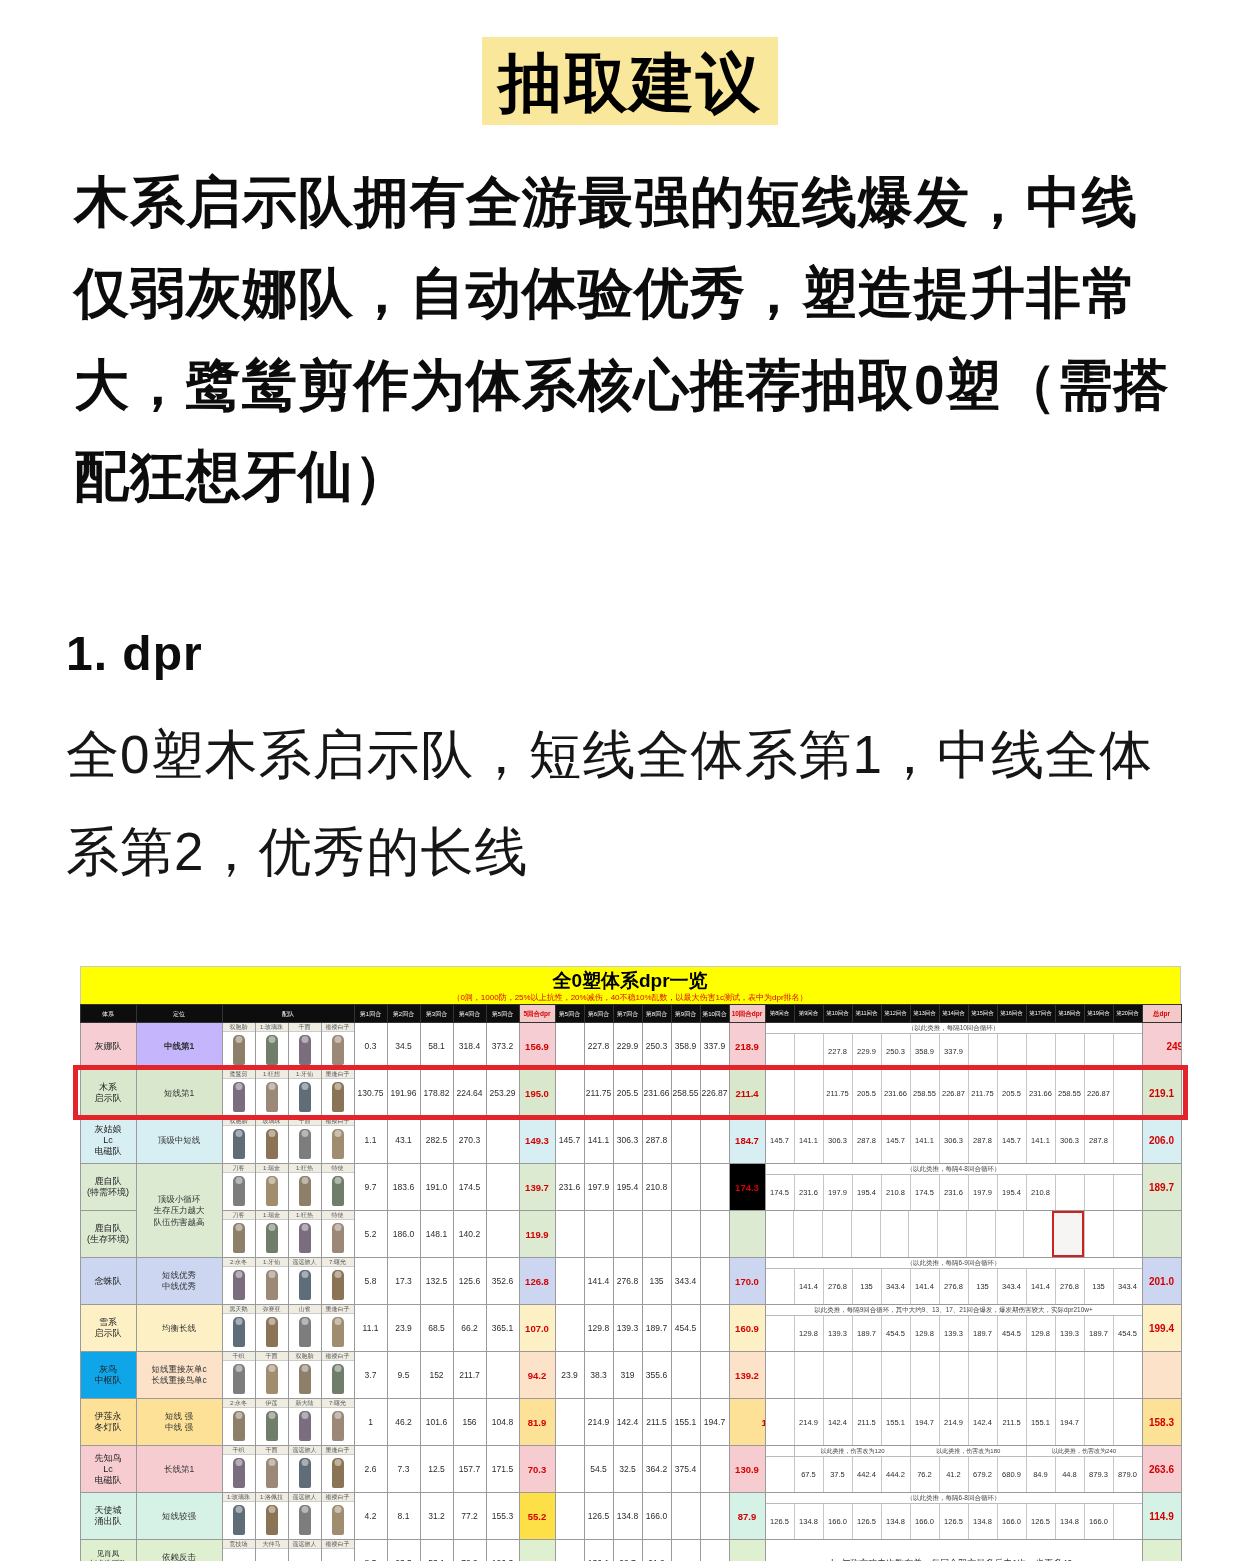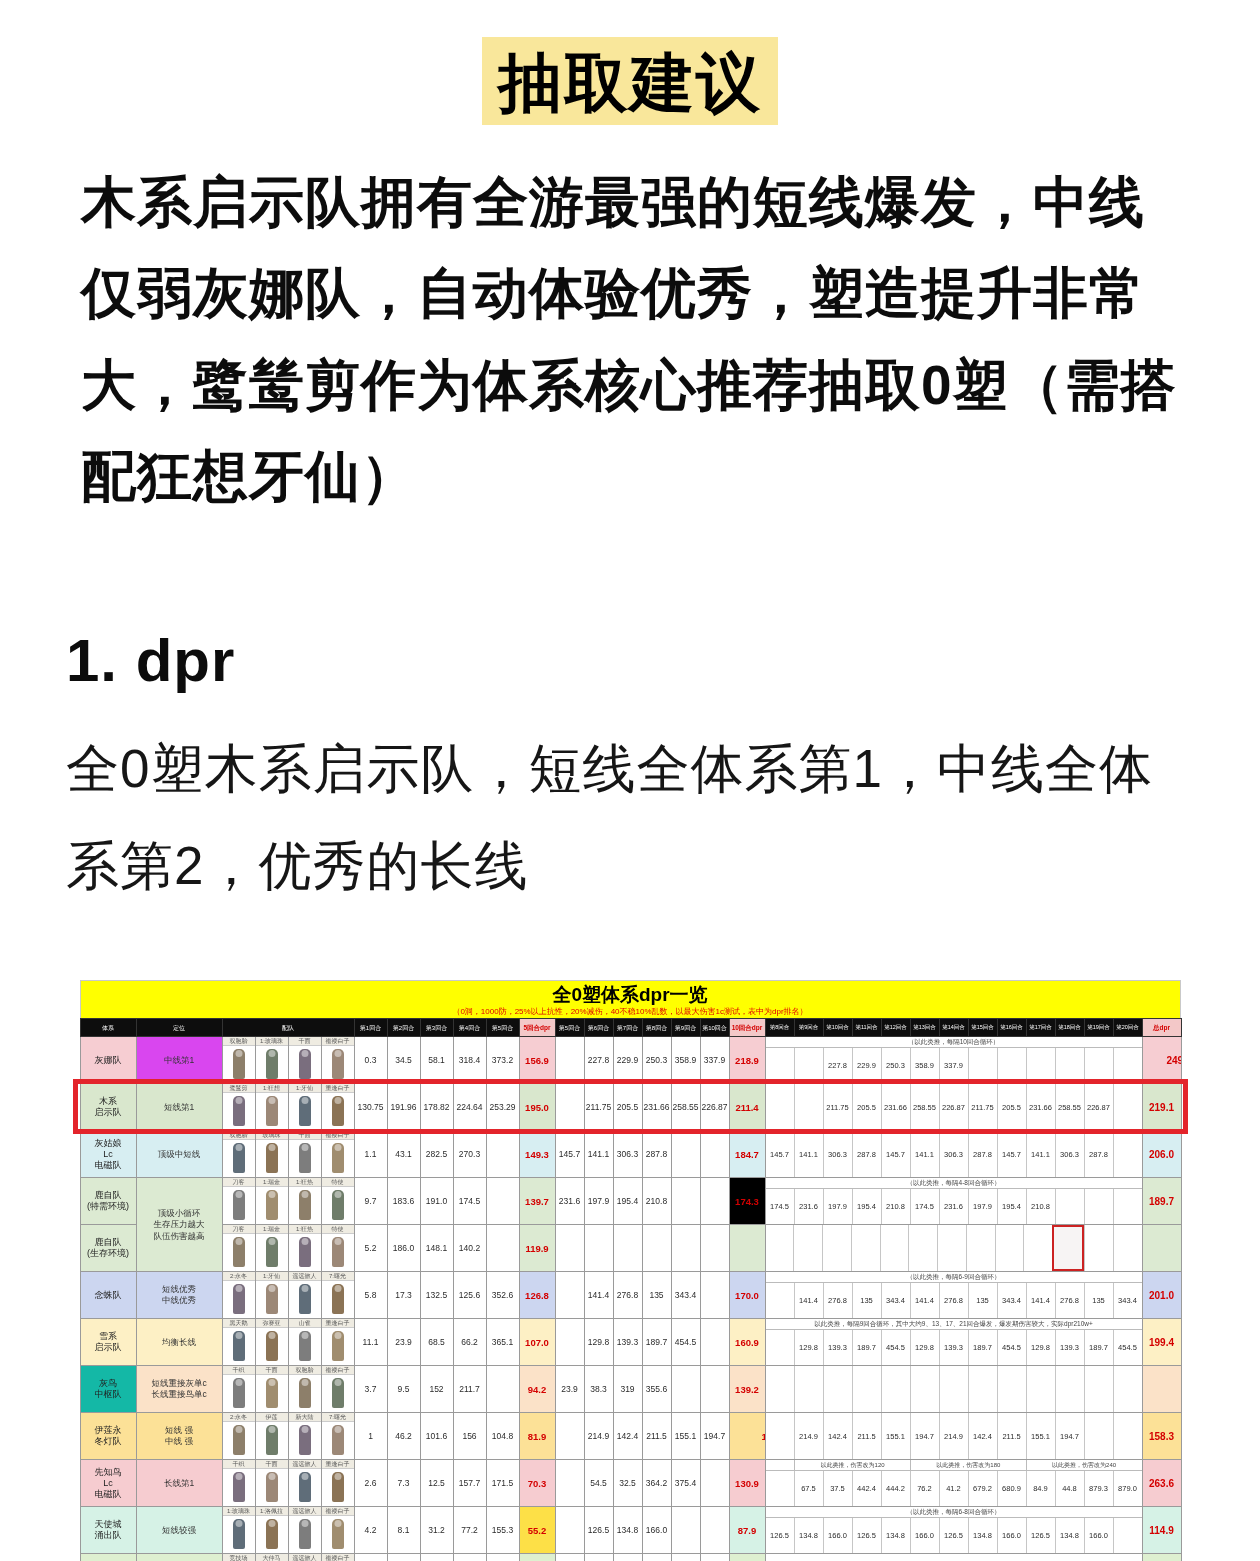--- a/index.html
+++ b/index.html
@@ -1,21 +1,21 @@
 <!DOCTYPE html>
 <html><head>
 <meta charset="utf-8">
 <style>
   html,body{margin:0;padding:0;background:#fff;}
   body{width:1260px;font-family:"Liberation Sans","DejaVu Sans",sans-serif;color:#0c0c0c;}
   .post{padding:34px 66px 30px;}
   .page-title{text-align:center;margin:6px 0 30px;font-size:64px;font-weight:900;letter-spacing:2px;}
   .page-title mark{background:#f9e79b;padding:10px 16px 6px;}
-  .intro{font-size:55px;font-weight:800;line-height:1.66;margin:15px;letter-spacing:1px;}
-  .h2{font-size:60px;font-weight:800;margin:104px 0 26px;letter-spacing:1px;}
+  .intro{font-size:55px;font-weight:800;line-height:1.66;margin:8px;letter-spacing:1px;}
+  .h2{font-size:48px;font-weight:800;margin:104px 0 26px;letter-spacing:1px;}
   .sect{font-size:53px;font-weight:400;line-height:1.82;color:#161616;margin:0;letter-spacing:1px;}
 
   .tablewrap{position:relative;margin:66px auto 0;width:1101px;box-sizing:border-box;}
   .t-title{background:#ffff00;text-align:center;padding:3px 0 2px;border:1px solid #c9c9c9;border-bottom:none;}
   .t-title .main{font-size:19px;font-weight:800;color:#000;line-height:1.2;}
   .t-sub{font-size:8px;color:#e00000;line-height:1.2;}
   table{border-collapse:collapse;table-layout:fixed;width:100%;background:#fff;}
   th,td{border:1px solid #9a9a9a;padding:0;text-align:center;vertical-align:middle;overflow:hidden;box-sizing:border-box;}
   thead th{background:#0d0d0d;color:#fff;font-size:6px;font-weight:400;height:18px;line-height:1;border-color:#333;}
   thead th.hdpr{background:#f3c8c8;color:#d40000;font-weight:700;font-size:6.5px;}
@@ -123,21 +123,21 @@
             <th class="hround hsmall">第17回合</th>
             <th class="hround hsmall">第18回合</th>
             <th class="hround hsmall">第19回合</th>
             <th class="hround hsmall">第20回合</th>
             <th class="hdpr">总dpr</th>
           </tr>
         </thead>
       <tbody id="tbody">
           <tr>
             <td class="team" style="background: rgb(246, 205, 210);">灰娜队</td>
-            <td class="role" style="background: #d946ef;">中线第1</td>
+            <td class="role" style="background: #c4b5fd; font-weight: bold;">中线第1</td>
             <td class="member">
               <div class="tag">双胞胎</div>
               <div class="fig" style="background: rgb(141, 127, 106);"></div>
             </td>
             <td class="member">
               <div class="tag">1:玻璃珠</div>
               <div class="fig" style="background: rgb(111, 125, 106);"></div>
             </td>
             <td class="member">
               <div class="tag">千面</div>
@@ -505,21 +505,21 @@
                   <div class="ccell">129.8</div>
                   <div class="ccell">139.3</div>
                   <div class="ccell">189.7</div>
                   <div class="ccell">454.5</div>
                 </div>
               </div>
             </td>
             <td class="dpr total" style="background: rgb(253, 240, 197);">199.4</td>
           </tr>
           <tr>
-            <td class="team" style="background: #14b8a6;">灰鸟
+            <td class="team" style="background: #0ea5e9;">灰鸟
 中枢队</td>
             <td class="role" style="background: rgb(251, 226, 200);">短线重接灰单c
 长线重接鸟单c</td>
             <td class="member">
               <div class="tag">千织</div>
               <div class="fig" style="background: rgb(125, 125, 125);"></div>
             </td>
             <td class="member">
               <div class="tag">千面</div>
               <div class="fig" style="background: rgb(160, 141, 111);"></div>

